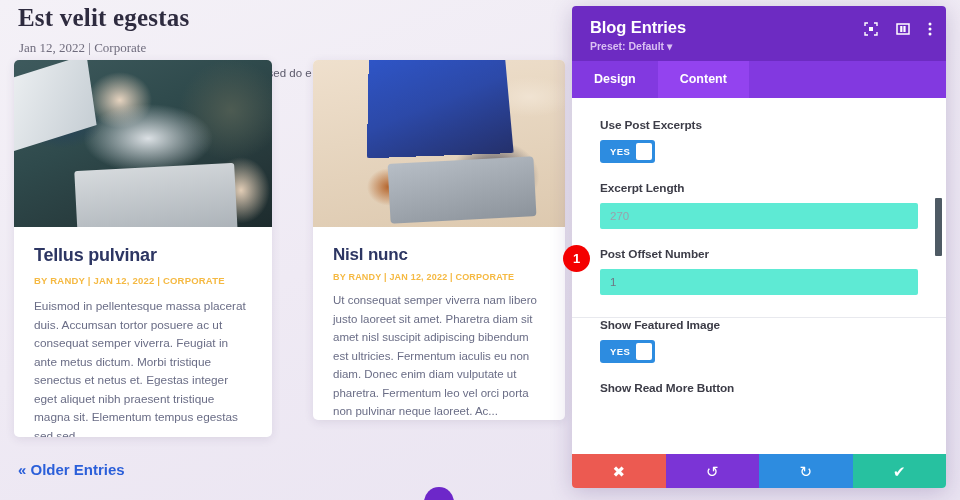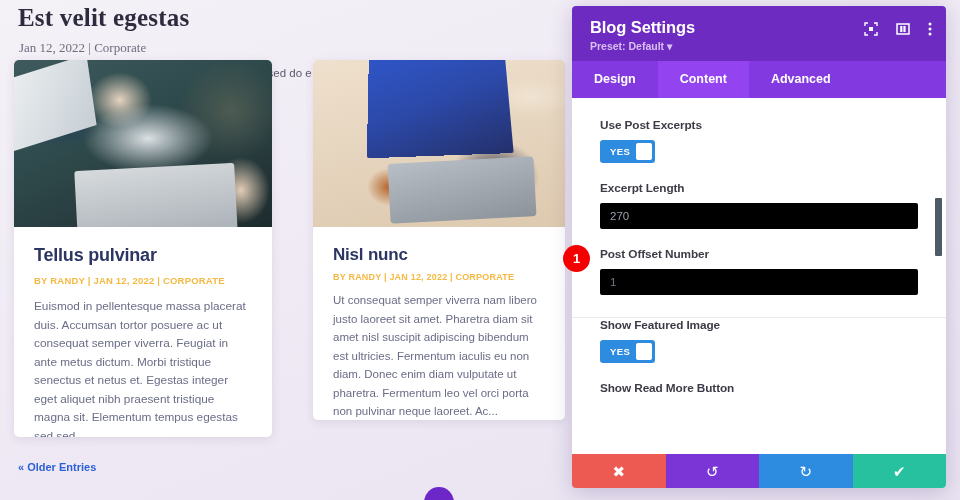--- a/index.html
+++ b/index.html
@@ -146,21 +146,21 @@
   .card-excerpt {
     font-size: 11.8px;
     line-height: 18.5px;
     color: #6a6d86;
   }
   #blog-card-1 .card-excerpt { font-size: 11.5px; line-height: 18.5px; }
 
   #older-entries {
     position: absolute;
     left: 18px; top: 461px;
-    font-size: 11px;
+    font-size: 15px;
     font-weight: 600;
     color: #2b5fd9;
     cursor: pointer;
     z-index: 3;
   }
 
   #page-dot {
     position: absolute;
     left: 424px; top: 487px;
     width: 30px; height: 30px;
@@ -265,21 +265,21 @@
     width: 26px; height: 17px;
     background: #ffffff;
     border-radius: 2px;
   }
   .toggle.on .toggle-knob  { order: 2; }
 
   .text-input {
     margin-top: 8px;
     width: 100%;
     height: 26px;
-    background: #000000;
+    background: #5eead4;
     border: none;
     border-radius: 2px;
     padding: 0 10px;
     font-family: "Liberation Sans", sans-serif;
     font-size: 11.5px;
     color: #6f7683;
   }
   .text-input::placeholder { color: #9aa0ac; }
 
   .section-divider {
@@ -381,21 +381,21 @@
       </div>
     </div>
 
     <div id="older-entries">« Older Entries</div>
     <div id="page-dot"></div>
   </div>
 
   <div id="settings-panel">
 
     <div id="panel-header">
-      <div id="panel-title">Blog Settings</div>
+      <div id="panel-title">Blog Entries</div>
       <div id="panel-preset">Preset: Default ▾</div>
 
       <div id="panel-header-icons">
         <span class="hdr-icon">
           <svg width="14" height="14" viewBox="0 0 14 14">
             <path d="M1 4V1h3M10 1h3v3M13 10v3h-3M4 13H1v-3" fill="none" stroke="#ffffff" stroke-width="1.4"></path>
             <rect x="5" y="5" width="4" height="4" fill="#ffffff"></rect>
           </svg>
         </span>
         <span class="hdr-icon">
@@ -411,21 +411,20 @@
             <circle cx="2" cy="7" r="1.5" fill="#ffffff"></circle>
             <circle cx="2" cy="12" r="1.5" fill="#ffffff"></circle>
           </svg>
         </span>
       </div>
     </div>
 
     <div id="panel-tabs">
       <div class="panel-tab">Design</div>
       <div class="panel-tab active">Content</div>
-      <div class="panel-tab">Advanced</div>
     </div>
 
     <div id="panel-body">
 
       <div class="field-group mt20">
         <div class="field-label">Use Post Excerpts</div>
         <div class="toggle on">
           <span class="toggle-text">YES</span>
           <span class="toggle-knob"></span>
         </div>

